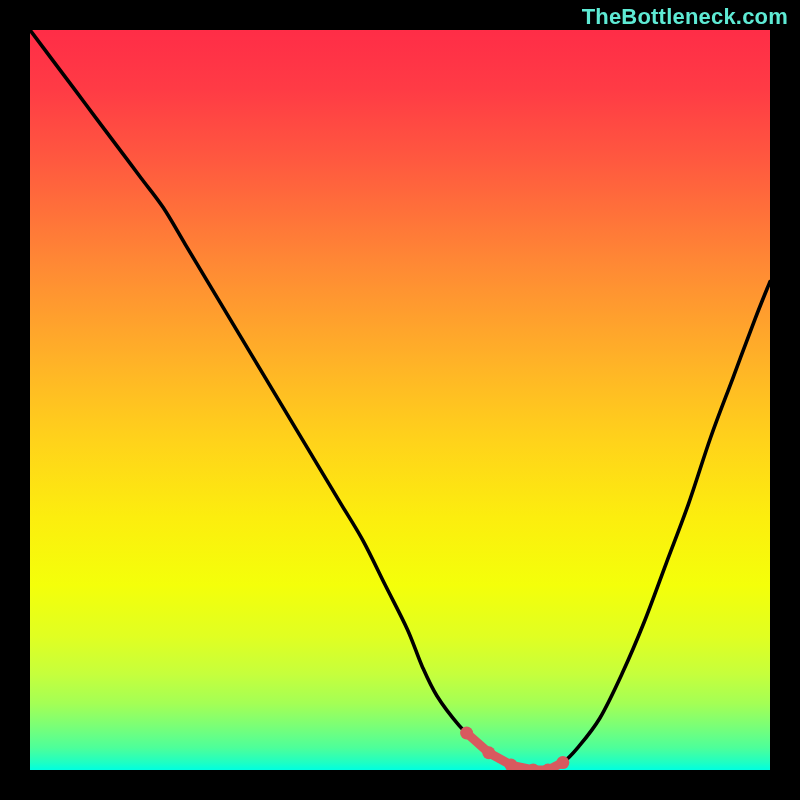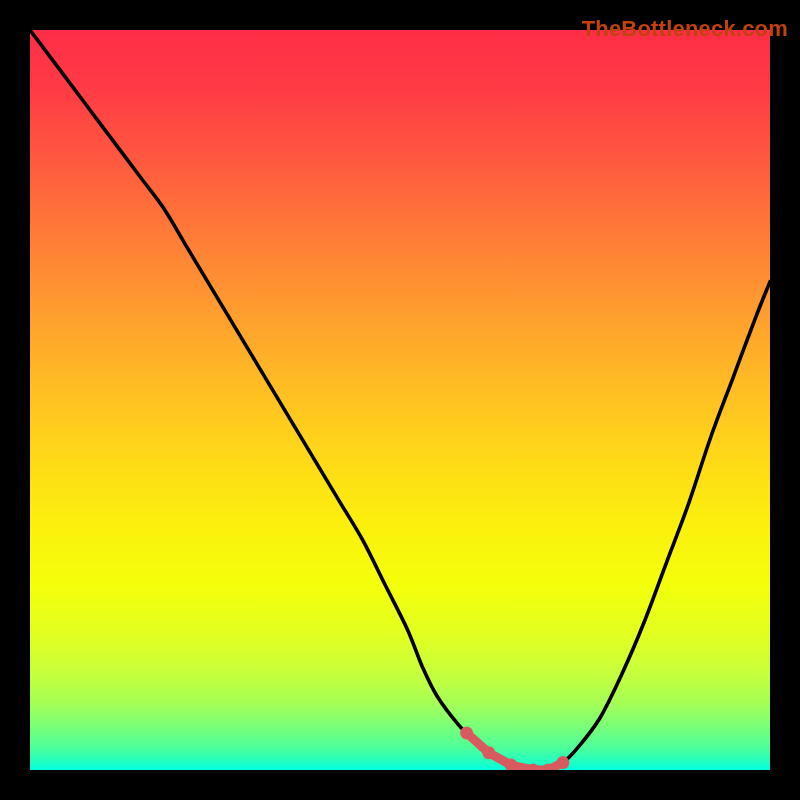--- a/index.html
+++ b/index.html
@@ -12,25 +12,25 @@
     font-family: Arial, Helvetica, sans-serif;
   }
   .frame {
     position: relative;
     width: 800px;
     height: 800px;
     background: #000;
   }
   .watermark {
     position: absolute;
-    top: 16px;
+    top: 4px;
     right: 12px;
     font-size: 22px;
     font-weight: 600;
-    color: #c2410c;
+    color: #5eead4;
     letter-spacing: 0.2px;
     z-index: 20;
     user-select: none;
   }
   .plot-bg {
     position: absolute;
     left: 30px;
     top: 30px;
     width: 740px;
     height: 740px;

